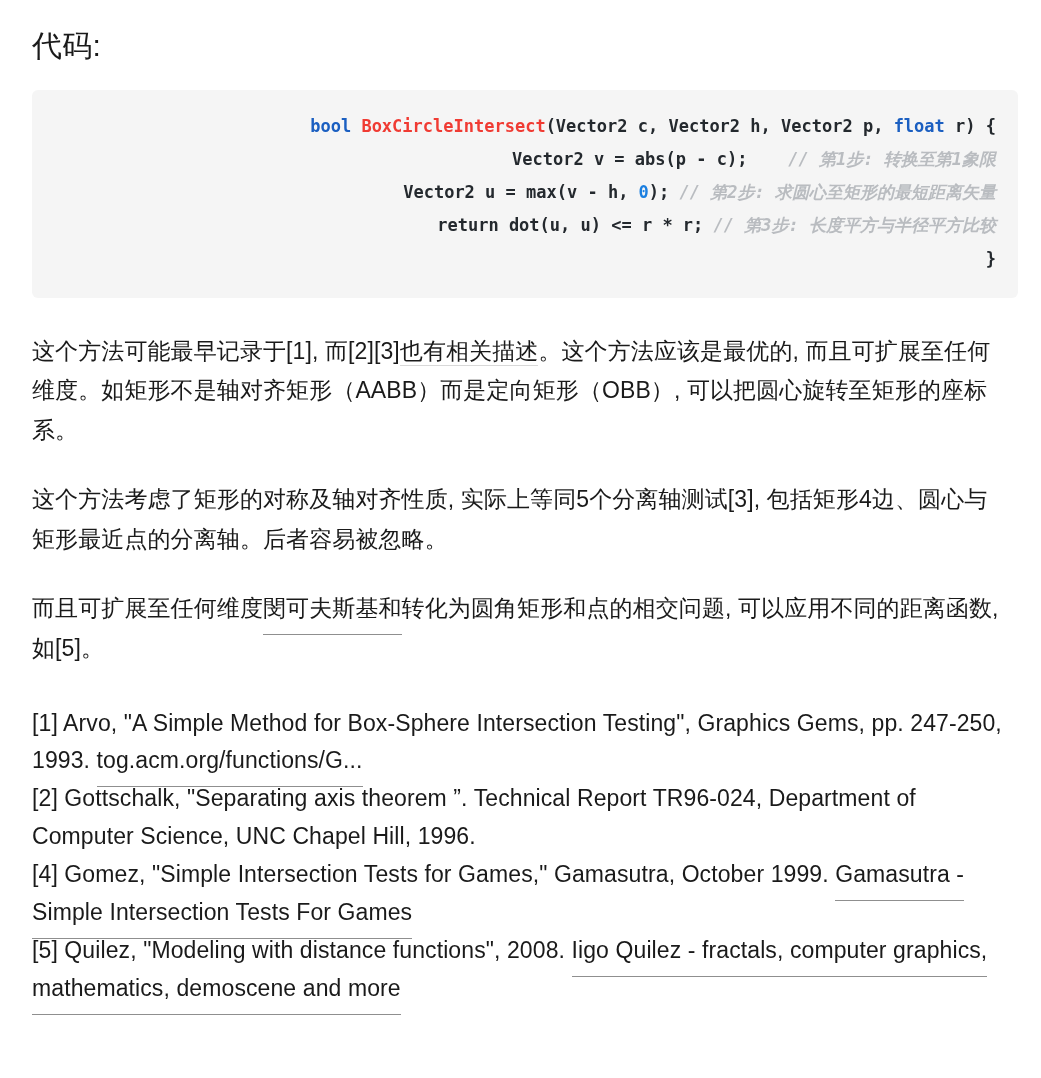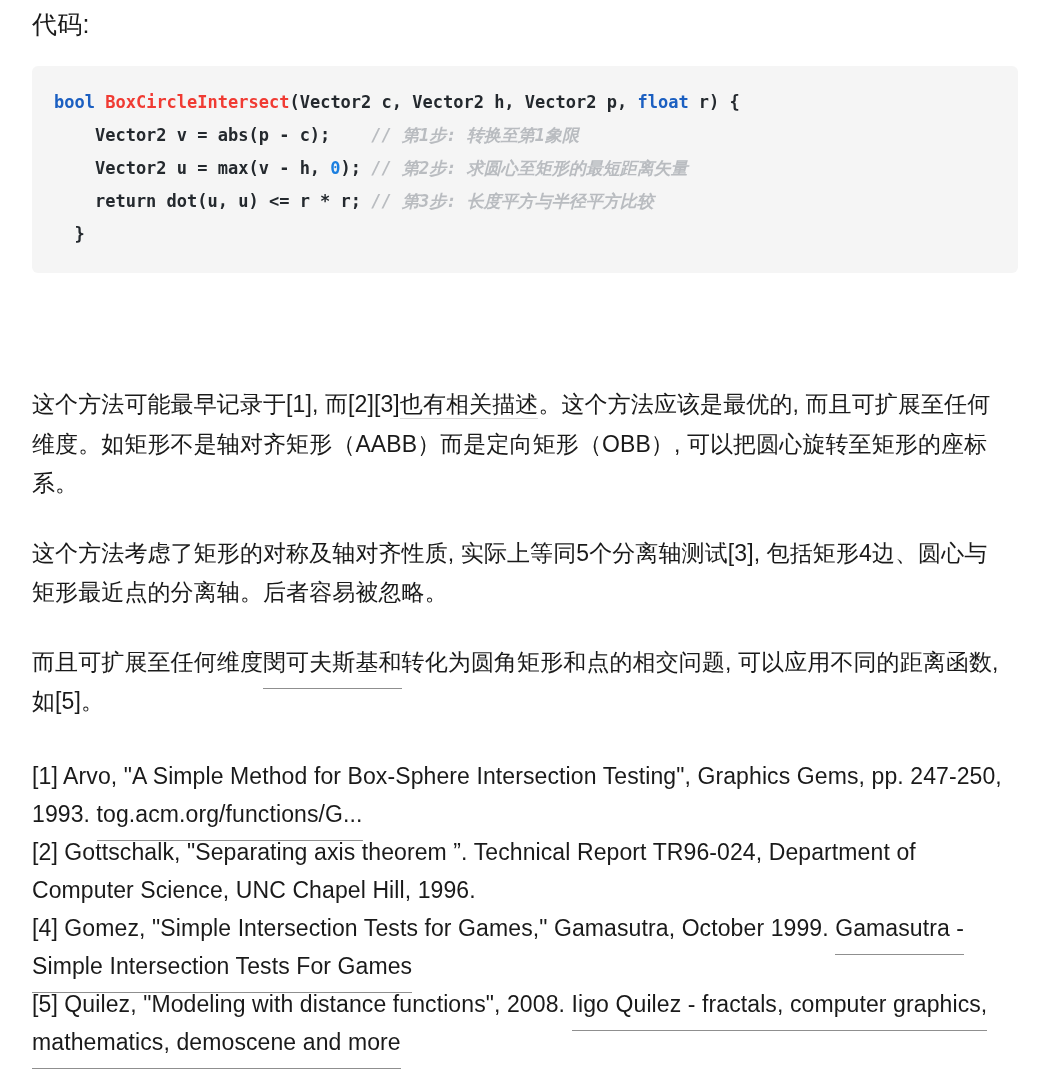--- a/index.html
+++ b/index.html
@@ -17,25 +17,25 @@
   .page {
     position: relative;
     width: 1041px;
     height: 1078px;
     box-sizing: border-box;
     padding: 0 32px;
   }
 
   
   .intro-label {
-    font-size: 25px;
+    font-size: 30px;
     line-height: 1.5;
     color: #1a1a1a;
     margin: 0;
-    padding-top: 6px;
+    padding-top: 23px;
     letter-spacing: 0.2px;
   }
 
   
   .code-block {
     margin-top: 22px;
     background: #f5f5f5;
     border-radius: 6px;
     padding: 20px 22px 22px 22px;
     box-sizing: border-box;
@@ -43,36 +43,37 @@
     overflow: hidden;
   }
   .code-block pre {
     margin: 0;
     font-family: "DejaVu Sans Mono", "Liberation Mono", monospace;
     font-size: 17px;
     line-height: 1.95;
     white-space: pre;
     color: #24292e;
     font-weight: 600;
+    text-align: right;
   }
   .tok-kw    { color: #1b5fc1; }
   .tok-fn    { color: #f03b33; }
   .tok-num   { color: #1b7fe0; }
   .tok-plain { color: #24292e; }
   .tok-cmt   { color: #b9bcc0; font-style: italic; }
 
   
   .prose {
     font-size: 23px;
     line-height: 1.72;
     color: #1a1a1a;
     margin: 0;
     letter-spacing: 0.1px;
   }
-  .p-gap-1 { margin-top: 112px; }
+  .p-gap-1 { margin-top: 34px; }
   .p-gap   { margin-top: 30px; }
 
   .ulink {
     text-decoration: none;
     border-bottom: 1px solid #8f8f8f;
     color: inherit;
     padding-bottom: 13px;
   }
   .ulink-faint {
     text-decoration: none;

